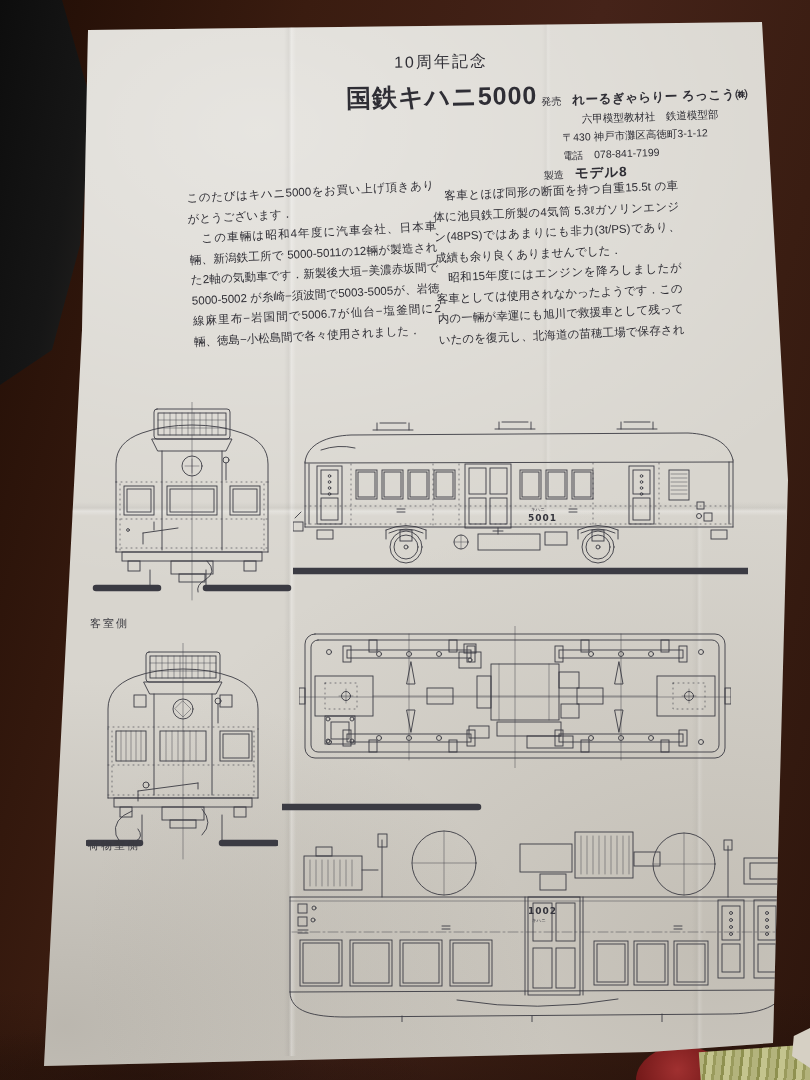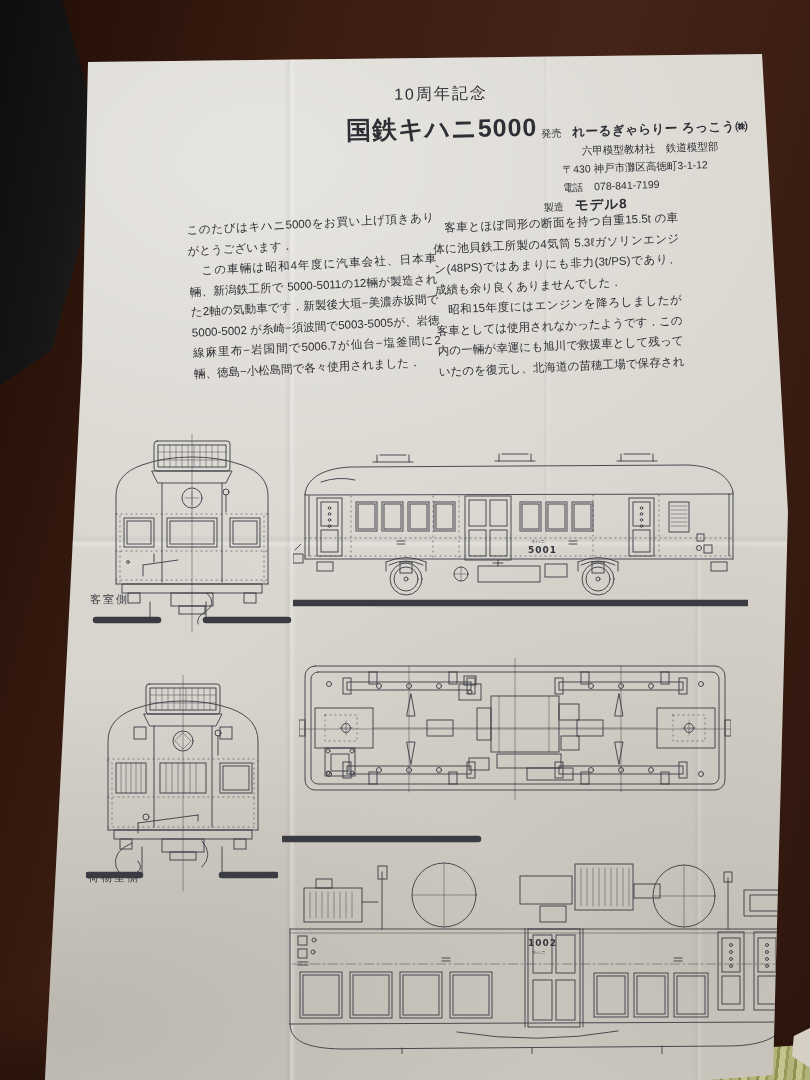--- a/index.html
+++ b/index.html
@@ -16,21 +16,21 @@
   .green-book{position:absolute;left:700px;top:1048px;width:120px;height:40px;transform:rotate(-4deg);
     background:repeating-linear-gradient(100deg,#b3b37c 0 6px,#8f9150 6px 9px,#c4c48e 9px 15px,#9a9b5d 15px 18px);}
   .white-sliver{position:absolute;left:792px;top:1028px;width:18px;height:40px;background:#d6d0c4;
     clip-path:polygon(100% 0,100% 100%,0 70%,10% 20%);}
   .paper{position:absolute;inset:0;
     background:
      radial-gradient(1100px 750px at 32% 12%,rgba(255,255,255,.38),transparent 62%),
      radial-gradient(900px 650px at 88% 88%,rgba(118,108,92,.22),transparent 70%),
      radial-gradient(700px 500px at 8% 95%,rgba(100,92,80,.25),transparent 70%),
      #d8d5ce;
-    clip-path:polygon(88px 30px,762px 22px,788px 480px,773px 1043px,650px 1052px,300px 1060px,44px 1066px,82px 330px);margin-top:32px;}
+    clip-path:polygon(88px 30px,762px 22px,788px 480px,773px 1043px,650px 1052px,300px 1060px,44px 1066px,82px 330px);}
   .crease{position:absolute;pointer-events:none;}
   .crease.v1{left:284px;top:24px;width:12px;height:1032px;opacity:.55;
     background:linear-gradient(90deg,transparent,rgba(0,0,0,.08) 40%,rgba(255,255,255,.5) 62%,transparent);}
   .crease.v2{left:542px;top:22px;width:9px;height:500px;opacity:.35;
     background:linear-gradient(90deg,transparent,rgba(0,0,0,.08) 45%,rgba(255,255,255,.4) 65%,transparent);}
   .crease.v3{left:692px;top:510px;width:11px;height:540px;opacity:.4;
     background:linear-gradient(90deg,transparent,rgba(0,0,0,.08) 45%,rgba(255,255,255,.4) 65%,transparent);}
   .crease.h1{left:46px;top:502px;width:740px;height:14px;opacity:.6;
     background:linear-gradient(180deg,transparent,rgba(0,0,0,.07) 42%,rgba(255,255,255,.45) 66%,transparent);}
   .txt{position:absolute;color:#2f2e35;}
@@ -41,21 +41,21 @@
   .publisher .lbl{font-size:10px;margin-right:8px;}
   .publisher .name{font-size:12.5px;font-weight:bold;letter-spacing:.5px;}
   .publisher .ind1{padding-left:40px;}
   .publisher .ind2{padding-left:20px;}
   .publisher .mfg{font-size:13.5px;font-weight:bold;letter-spacing:1px;}
   .para{position:absolute;font-size:11.5px;line-height:20.5px;color:#2f2e35;overflow:hidden;text-align:justify;}
   .para p{margin:0;}
   .para-left{left:186px;top:188px;width:248px;height:168px;transform:rotate(-3deg);transform-origin:left top;}
   .para-right{left:432px;top:186px;width:246px;height:168px;transform:rotate(-2.5deg);transform-origin:left top;}
   .dlabel{position:absolute;font-size:11px;letter-spacing:2px;color:#3a3a40;}
-  .lab-a{left:90px;top:560px;}
+  .lab-a{left:90px;top:616px;}
   .lab-d{left:88px;top:838px;}
   svg.draw{position:absolute;}
   svg.draw *{stroke:#3b3b43;fill:none;stroke-width:.9;stroke-linecap:round;}
   svg.draw .th{stroke-width:6.5;}
   svg.draw .dt{stroke-dasharray:1 4;stroke-width:.6;}
   svg.draw .tn{stroke-width:.45;}
   svg.draw text{fill:#34343c;stroke:none;font-family:"DejaVu Sans","Liberation Sans",sans-serif;}
 </style>
 </head>
 <body>

